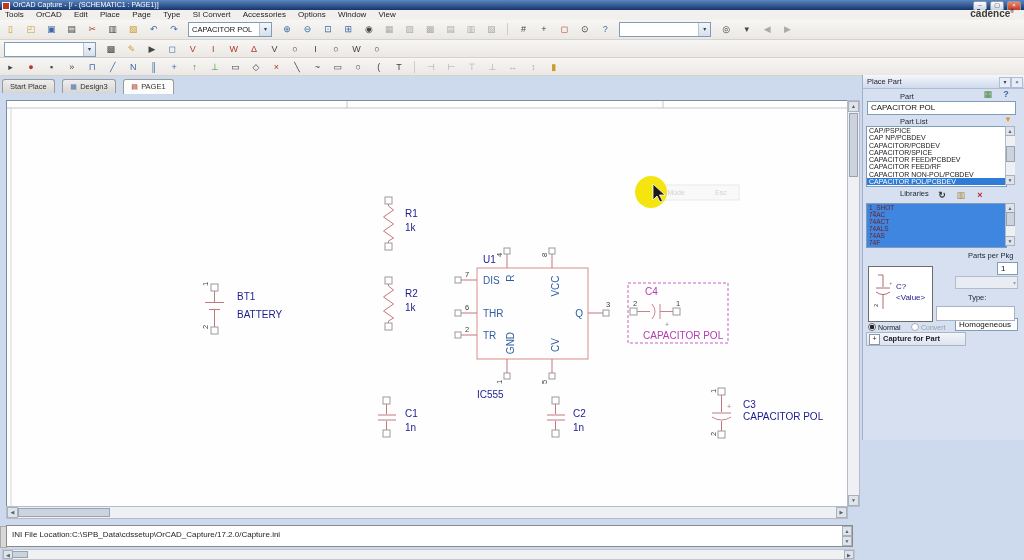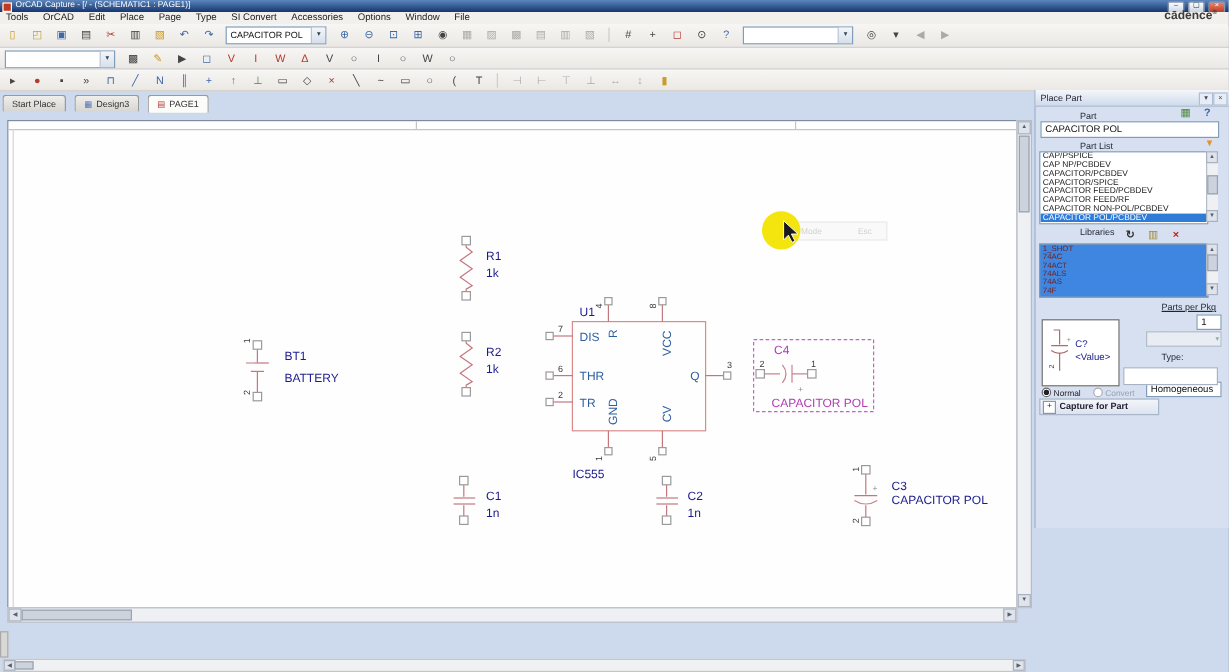--- a/index.html
+++ b/index.html
@@ -95,21 +95,21 @@
     <span class="mitem">Tools</span>
     <span class="mitem">OrCAD</span>
     <span class="mitem">Edit</span>
     <span class="mitem">Place</span>
     <span class="mitem">Page</span>
     <span class="mitem">Type</span>
     <span class="mitem">SI Convert</span>
     <span class="mitem">Accessories</span>
     <span class="mitem">Options</span>
     <span class="mitem">Window</span>
-    <span class="mitem">File</span>
+    <span class="mitem">View</span>
     <span class="brand"><span>cādence</span><sup>®</sup></span>
   </div>
 
   <div class="tb tb1">
     <span class="ticon cy">▯</span>
     <span class="ticon cy">◰</span>
     <span class="ticon cb">▣</span>
     <span class="ticon ck">▤</span>
     <span class="ticon cr">✂</span>
     <span class="ticon ck">▥</span>
@@ -356,20 +356,27 @@
       <span class="sb-btn" style="left:0;bottom:0;">▼</span>
       <span class="sb-thumb" style="left:1px;top:12px;width:7px;height:62px;"></span>
     </div>
     <div class="hscroll">
       <span class="sb-btn" style="left:0;top:0;">◀</span>
       <span class="sb-btn" style="right:0;top:0;">▶</span>
       <span class="sb-thumb" style="left:11px;top:1px;width:90px;height:7px;"></span>
     </div>
 
     <div class="log-grip"></div>
+    <div class="ini-box">
+      <span class="ini-text">INI File Location:C:\SPB_Data\cdssetup\OrCAD_Capture/17.2.0/Capture.ini</span>
+      <span class="ini-vs">
+        <span class="sb-btn" style="left:-1px;top:0;width:8px;height:8px;">▲</span>
+        <span class="sb-btn" style="left:-1px;bottom:0;width:8px;height:8px;">▼</span>
+      </span>
+    </div>
     <div class="log-hscroll">
       <span class="sb-btn" style="left:0;top:0;width:8px;height:7px;">◀</span>
       <span class="sb-btn" style="right:0;top:0;width:8px;height:7px;">▶</span>
       <span class="sb-thumb" style="left:9px;top:1px;width:14px;height:5px;"></span>
     </div>
   </div>
 
   <div class="panel">
     <div class="p-head">
       <span class="p-title">Place Part</span>
@@ -427,21 +434,21 @@
         <path d="M7,25 Q14,30 21,25" fill="none" stroke="#b06a70"></path>
         <line x1="14" y1="27" x2="14" y2="42" stroke="#b06a70"></line>
         <text x="20" y="18" font-size="6" fill="#8a8a8a">+</text>
         <text x="7" y="42" font-size="6" fill="#3a3a3a" transform="rotate(-90 7 40)">2</text>
         <text x="27" y="22" font-size="8" fill="#1b1b8c">C?</text>
         <text x="27" y="33" font-size="8" fill="#1b1b8c">&lt;Value&gt;</text>
       </svg>
     </div>
 
     <span class="lbl" style="left:73px;top:178px;margin-top:22px;">Packaging</span>
-    <span class="lbl" style="left:73px;top:176px;text-decoration:underline;">Parts per Pkg</span>
+    <span class="lbl" style="left:73px;top:176px;">Parts per Pkg</span>
     <span class="input" style="left:134px;top:187px;width:16px;height:11px;">1</span>
     <span class="lbl" style="left:73px;top:204px;color:#98a2af;">Part:</span>
     <span class="input" style="left:92px;top:201px;width:58px;height:11px;background:#e9edf3;border-color:#b2bccb;">
         <span style="position:absolute;right:1px;top:0;font-size:6px;color:#9aa;">▾</span>
       </span>
     <span class="lbl" style="left:73px;top:218px;">Type:</span>
     <span class="input" style="left:92px;top:215px;width:58px;height:11px;margin-top:28px;">Homogeneous</span>
     <span class="pkgbox" style="left:73px;top:231px;width:77px;height:13px;"></span>
 
     <span class="radio" style="left:5px;top:248px;"><span class="rdot on"></span><span>Normal</span></span>

